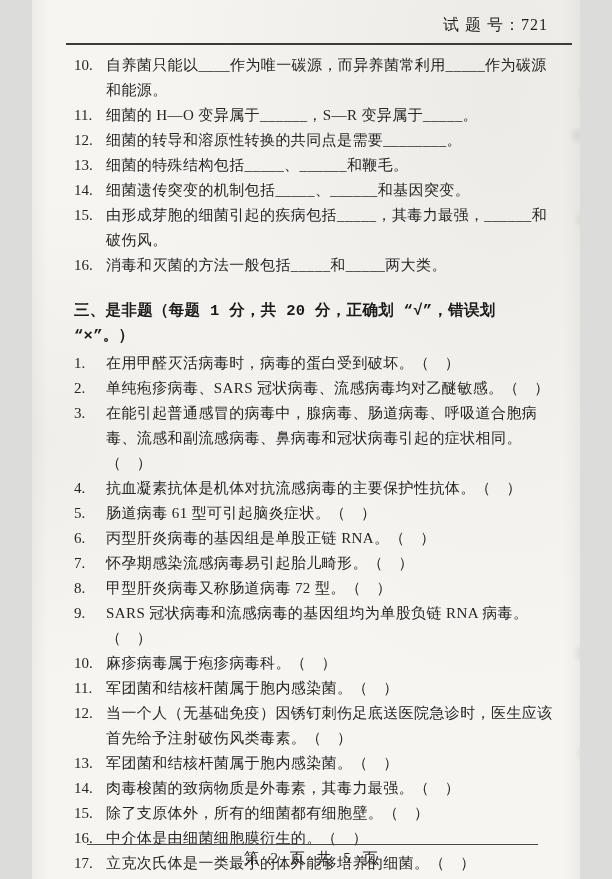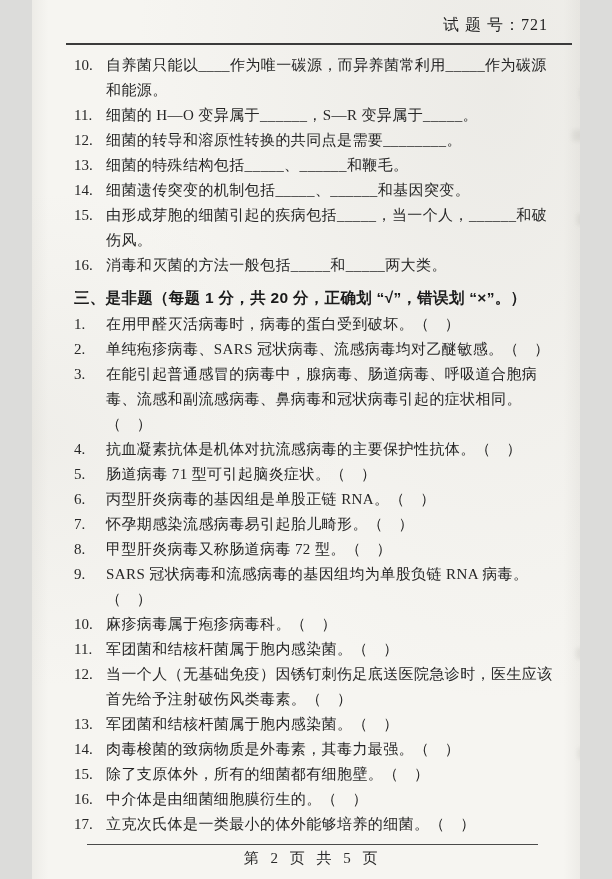--- a/index.html
+++ b/index.html
@@ -32,22 +32,22 @@
   }
   .qlist {
     list-style:none;
     margin:8px 0 0 0;
     padding:0 18px 0 22px;
   }
   .qrow { display:flex; font-size:15px; line-height:25px; }
   .qnum { flex:0 0 32px; color:#262626; }
   .qtext { flex:1; letter-spacing:0.4px; }
   .section-heading {
-    margin:7px 18px 2px 22px;
-    font-family:Liberation Sans, sans-serif;
+    margin:21px 18px 2px 22px;
+    font-family:Liberation Mono, monospace;
     font-weight:bold;
     font-size:15.5px;
     line-height:25px;
     color:#1b1b1b;
     letter-spacing:0.3px;
   }
   .tf-list { margin-top:1px; }
   .footer {
     position:absolute;
     left:55px; right:42px; bottom:11px;
@@ -96,21 +96,21 @@
     <li class="qrow">
       <span class="qnum">13.</span>
       <span class="qtext">细菌的特殊结构包括_____、______和鞭毛。</span>
     </li>
     <li class="qrow">
       <span class="qnum">14.</span>
       <span class="qtext">细菌遗传突变的机制包括_____、______和基因突变。</span>
     </li>
     <li class="qrow">
       <span class="qnum">15.</span>
-      <span class="qtext">由形成芽胞的细菌引起的疾病包括_____，当一个人，______和破伤风。</span>
+      <span class="qtext">由形成芽胞的细菌引起的疾病包括_____，其毒力最强，______和破伤风。</span>
     </li>
     <li class="qrow">
       <span class="qnum">16.</span>
       <span class="qtext">消毒和灭菌的方法一般包括_____和_____两大类。</span>
     </li>
   </ol>
 
   <div class="section-heading">三、是非题（每题 1 分，共 20 分，正确划 “√”，错误划 “×”。）</div>
 
   <ol class="qlist tf-list">
@@ -125,21 +125,21 @@
     <li class="qrow">
       <span class="qnum">3.</span>
       <span class="qtext">在能引起普通感冒的病毒中，腺病毒、肠道病毒、呼吸道合胞病毒、流感和副流感病毒、鼻病毒和冠状病毒引起的症状相同。（　）</span>
     </li>
     <li class="qrow">
       <span class="qnum">4.</span>
       <span class="qtext">抗血凝素抗体是机体对抗流感病毒的主要保护性抗体。（　）</span>
     </li>
     <li class="qrow">
       <span class="qnum">5.</span>
-      <span class="qtext">肠道病毒 71 型可引起脑炎症状。（　）</span>
+      <span class="qtext">肠道病毒 61 型可引起脑炎症状。（　）</span>
     </li>
     <li class="qrow">
       <span class="qnum">6.</span>
       <span class="qtext">丙型肝炎病毒的基因组是单股正链 RNA。（　）</span>
     </li>
     <li class="qrow">
       <span class="qnum">7.</span>
       <span class="qtext">怀孕期感染流感病毒易引起胎儿畸形。（　）</span>
     </li>
     <li class="qrow">

